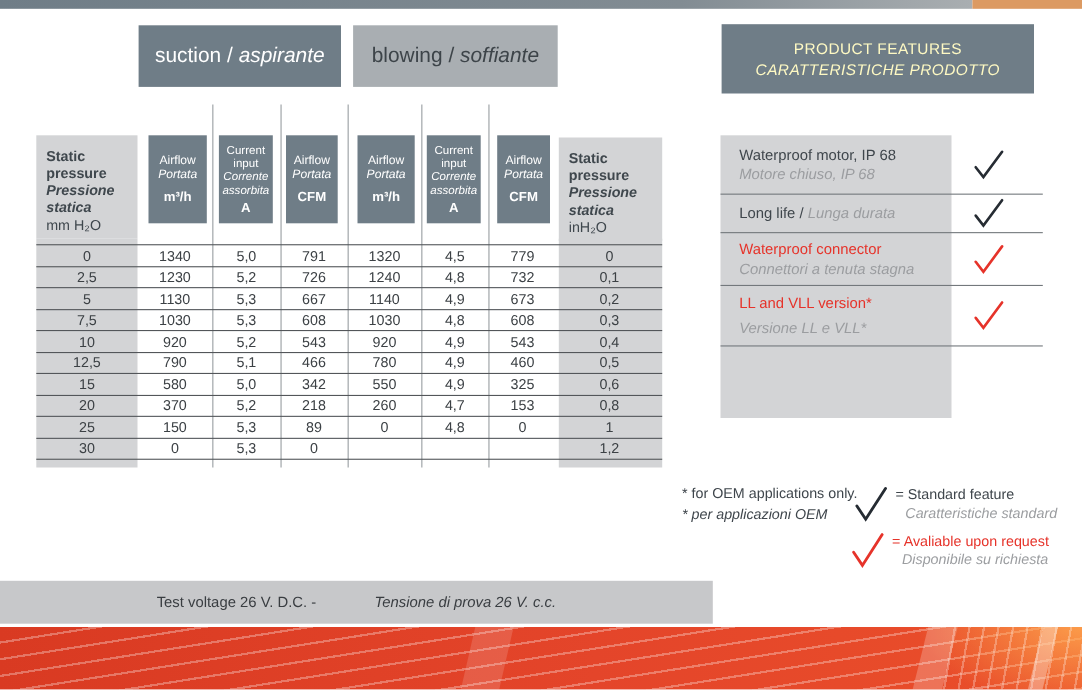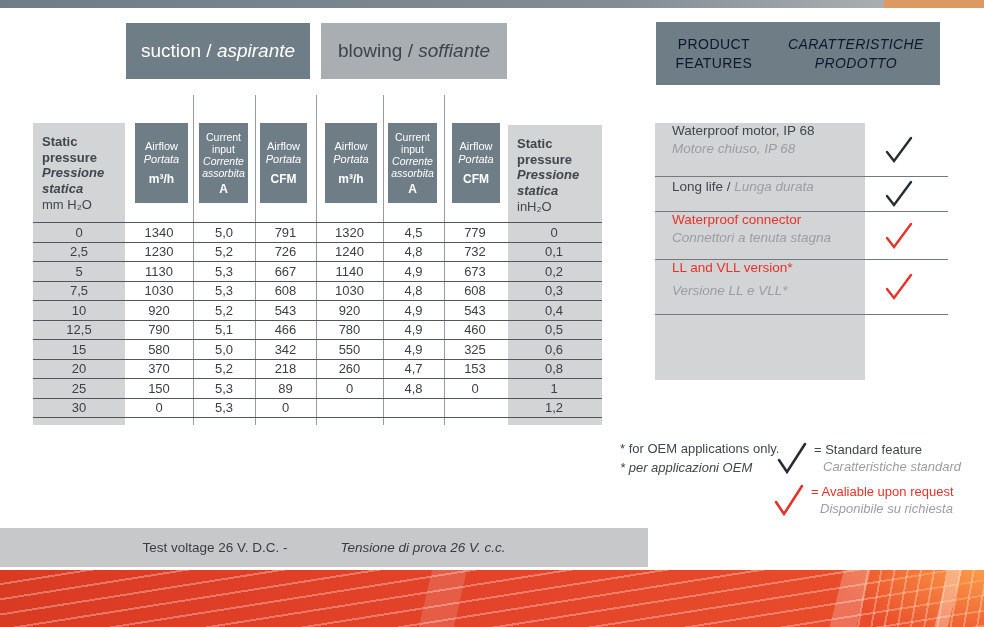--- a/index.html
+++ b/index.html
@@ -21,21 +21,21 @@
 
   
   .tab { position: absolute; top: 23px; height: 56px; display: flex; align-items: center;
          justify-content: center; font-size: 19px; }
   .tab-suction { left: 126px; width: 184px; background: #6f7d87; color: #ffffff; }
   .tab-blowing { left: 321px; width: 186px; background: #a9aeb2; color: #3d4449; }
   .tab span { white-space: pre; }
 
   
   .pf-header { position: absolute; left: 656px; top: 22px; width: 284px; height: 63px;
-               background: #6f7d87; color: #0f172a; display: flex; flex-direction: row;
+               background: #6f7d87; color: #fef9c3; display: flex; flex-direction: column;
                align-items: center; justify-content: center; font-size: 14px; line-height: 19px;
                letter-spacing: .4px; text-align: center; }
 
   
   .vline { position: absolute; top: 95px; height: 330px; width: 1px; background: #989da1; }
   .vl1 { left: 193px; } .vl2 { left: 255px; } .vl3 { left: 316px; } .vl4 { left: 383px; } .vl5 { left: 444px; }
 
   .colstrip { position: absolute; top: 217px; height: 208px; background: #d3d4d6; }
   .colstrip-left  { left: 33px;  width: 92px; }
   .colstrip-right { left: 508px; width: 94px; }
@@ -70,21 +70,21 @@
   .tcell:nth-child(5) { width: 67px; }
   .tcell:nth-child(6) { width: 61px; }
   .tcell:nth-child(7) { width: 62px; }
   .tcell:nth-child(8) { width: 96px; }
 
   
   .features-panel { position: absolute; left: 655px; top: 123px; width: 210px; height: 257px; background: #d3d4d6; }
   .features-rows { position: absolute; left: 655px; top: 123px; width: 293px; }
   .frow { display: flex; border-bottom: 1px solid #73787c; }
   .frow-text { width: 195px; padding-left: 17px; display: flex; flex-direction: column;
-               gap: 2px; }
+               justify-content: center; gap: 2px; }
   .frow-check { flex: 1; display: flex; align-items: center; justify-content: center; }
   .fr1 { height: 54px; } .fr2 { height: 35px; } .fr3 { height: 55px; }
   .fr3 .frow-text { gap: 7px; } .fr4 { height: 48px; } .fr5 { height: 48px; }
   .f-en { font-size: 13.5px; color: #3f464c; line-height: 16px; }
   .f-en.red { color: #e6332a; }
   .f-it { font-size: 13.5px; font-style: italic; color: #9b9da0; line-height: 16px; }
   .check { color: #262c33; }
   .check.red { color: #e6332a; }
 
   

